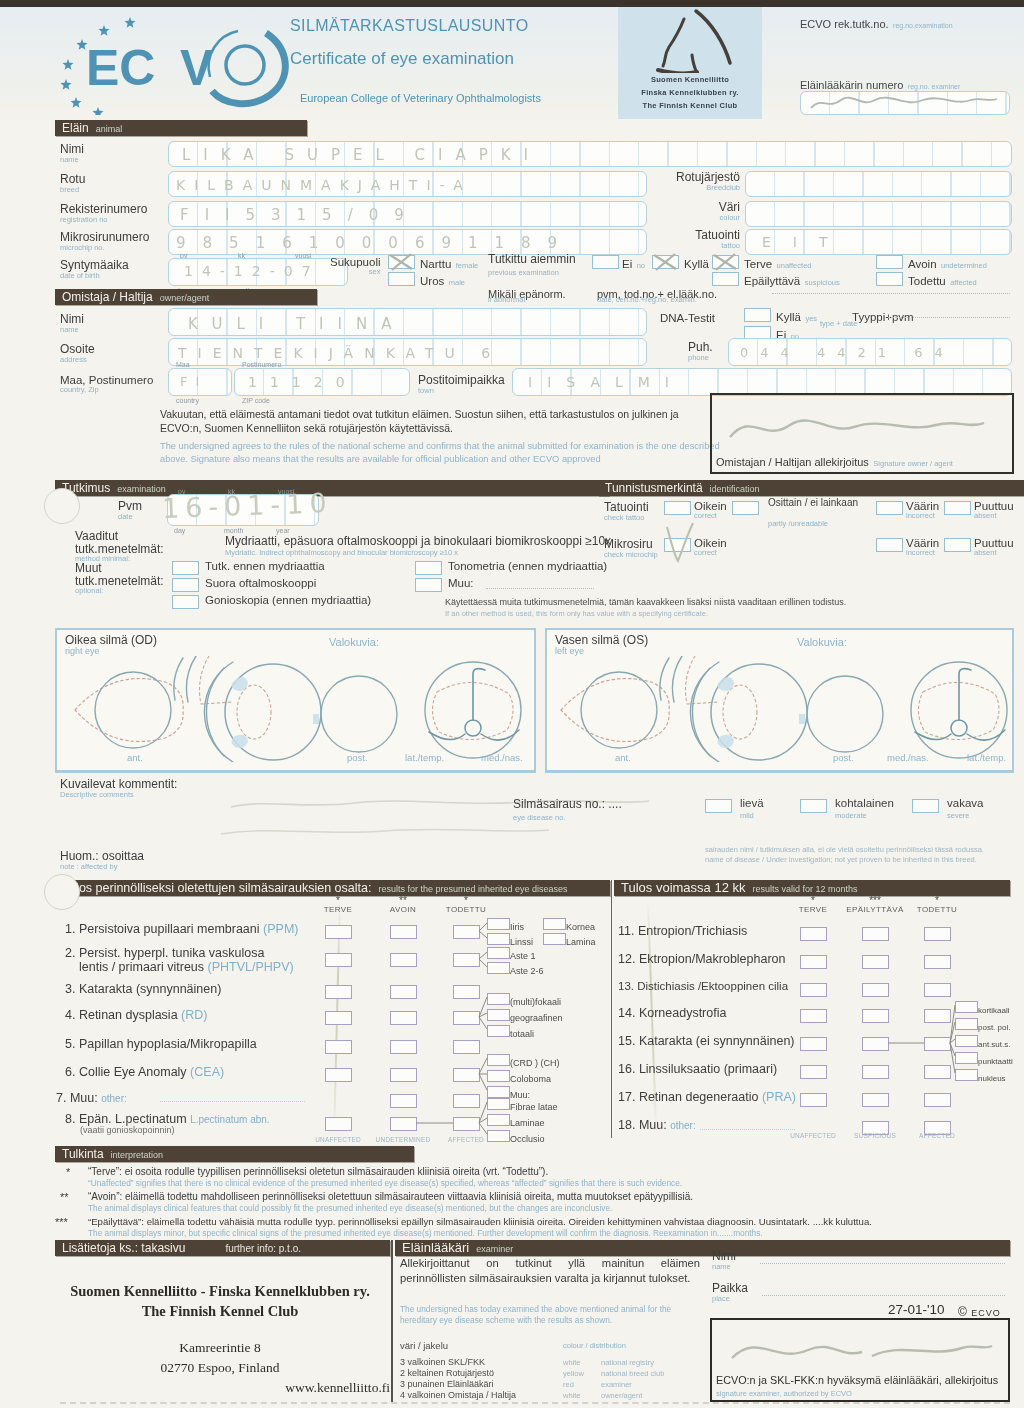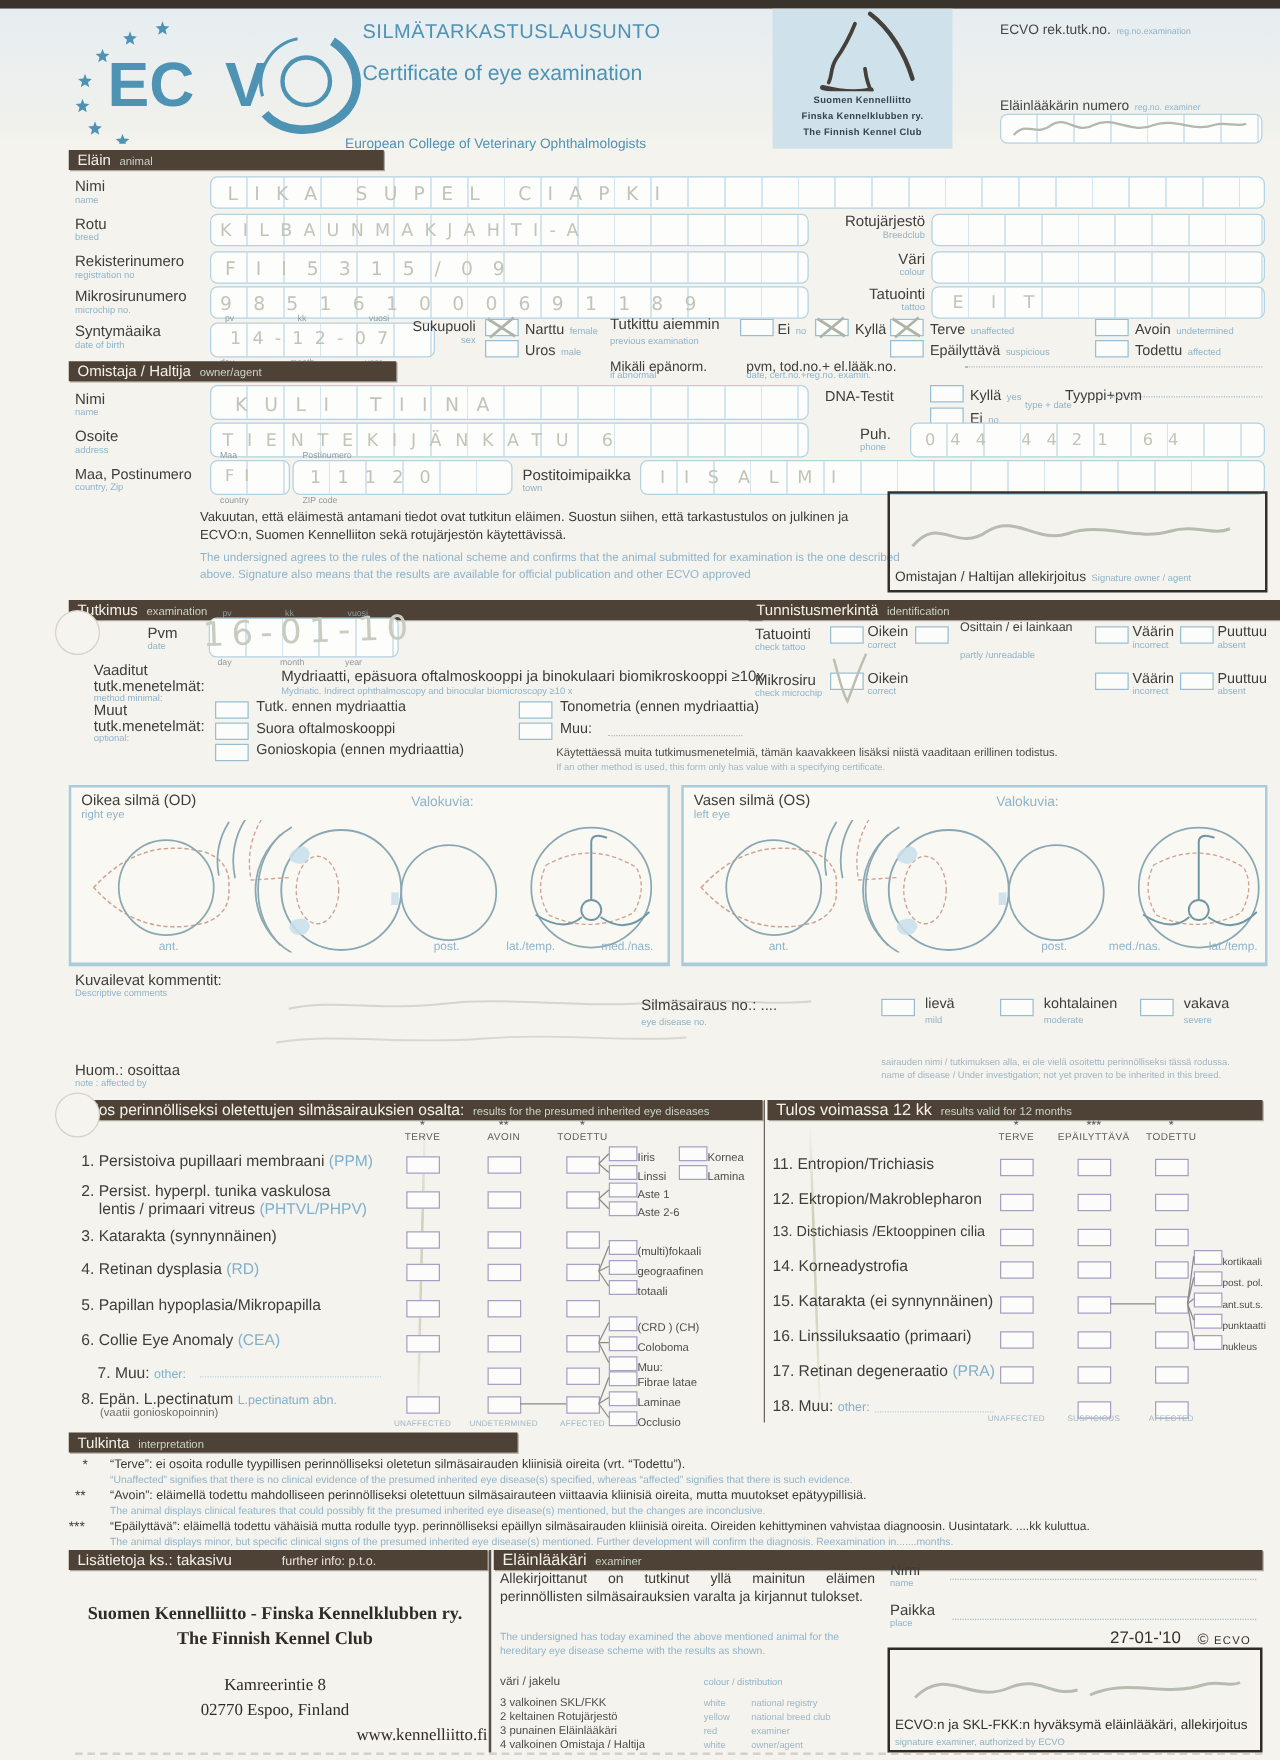--- a/index.html
+++ b/index.html
@@ -79,21 +79,21 @@
         <text x="122" y="70" font-family="Liberation Sans, sans-serif" font-size="50" font-weight="bold" fill="#4e93b4">V</text>
         <g fill="none" stroke="#4e93b4">
           <circle cx="187" cy="50" r="19" stroke-width="3.5"></circle>
           <path d="M 208 18 C 232 34 234 64 212 80 C 192 94 166 90 154 76" stroke-width="7"></path>
           <path d="M 152 62 C 146 40 160 20 180 16" stroke-width="2.5"></path>
         </g>
       </svg>
     </div>
     <div class="a" style="left:290px;top:10px;font-size:16px;letter-spacing:.4px;color:#4e93b4;">SILMÄTARKASTUSLAUSUNTO</div>
     <div class="a" style="left:290px;top:42px;font-size:17px;color:#4e93b4;">Certificate of eye examination</div>
-    <div class="a" style="left:276px;top:85px;font-size:11px;color:#4e93b4;margin-top:17px;">European College of Veterinary Ophthalmologists</div>
+    <div class="a" style="left:300px;top:85px;font-size:11px;color:#4e93b4;">European College of Veterinary Ophthalmologists</div>
 
     <div class="a" style="left:618px;top:0;width:144px;height:112px;background:#cfe2eb;text-align:center;">
       <svg width="144" height="66" viewBox="0 0 144 66">
         <g fill="none" stroke="#45413a" stroke-linecap="round">
           <path d="M 78 4 C 94 16 106 36 112 56" stroke-width="3.5"></path>
           <path d="M 66 12 C 62 22 58 30 51 40 C 46 48 48 53 45 59" stroke-width="3"></path>
           <path d="M 74 48 C 75 56 77 62 79 66" stroke-width="3"></path>
           <path d="M 40 63 C 56 67 70 67 79 65" stroke-width="4"></path>
         </g>
       </svg>
@@ -499,21 +499,21 @@
   <span class="cb cbp a" style="left:453px;top:1040px;"></span>
 
   <div class="rl a" style="left:65px;top:1065px;"><span>6.</span> <span>Collie Eye Anomaly</span> <span class="code">(CEA)</span></div>
   <span class="cb cbp a" style="left:325px;top:1068px;"></span>
   <span class="cb cbp a" style="left:390px;top:1068px;"></span>
   <span class="cb cbp a" style="left:453px;top:1068px;"></span>
   <div class="a" style="left:487px;top:1052px;"><span class="cbs"></span><span class="subl">(CRD ) (CH)</span></div>
   <div class="a" style="left:487px;top:1068px;"><span class="cbs"></span><span class="subl">Coloboma</span></div>
   <div class="a" style="left:487px;top:1084px;"><span class="cbs"></span><span class="subl">Muu:</span></div>
 
-  <div class="rl a" style="left:78px;top:1091px;text-align:right;"><span>7.</span> <span>Muu:</span> <span class="code" style="font-size:10px;">other:</span></div>
+  <div class="rl a" style="left:56px;top:1091px;text-align:right;"><span>7.</span> <span>Muu:</span> <span class="code" style="font-size:10px;">other:</span></div>
   <div class="dot a" style="left:160px;top:1100px;width:145px;border-color:#bcd3de;"></div>
   <span class="cb cbp a" style="left:390px;top:1094px;"></span>
   <span class="cb cbp a" style="left:453px;top:1094px;"></span>
 
   <div class="rl a" style="left:65px;top:1112px;"><span>8.</span> <span>Epän. L.pectinatum</span> <span class="code" style="font-size:10px;">L.pectinatum abn.</span></div>
   <div class="a" style="left:80px;top:1125px;font-size:9px;color:#6b6b68;">(vaatii gonioskopoinnin)</div>
   <span class="cb cbp a" style="left:325px;top:1117px;"></span>
   <span class="cb cbp a" style="left:390px;top:1117px;"></span>
   <span class="cb cbp a" style="left:453px;top:1117px;"></span>
   <div class="a" style="left:487px;top:1096px;"><span class="cbs"></span><span class="subl">Fibrae latae</span></div>

